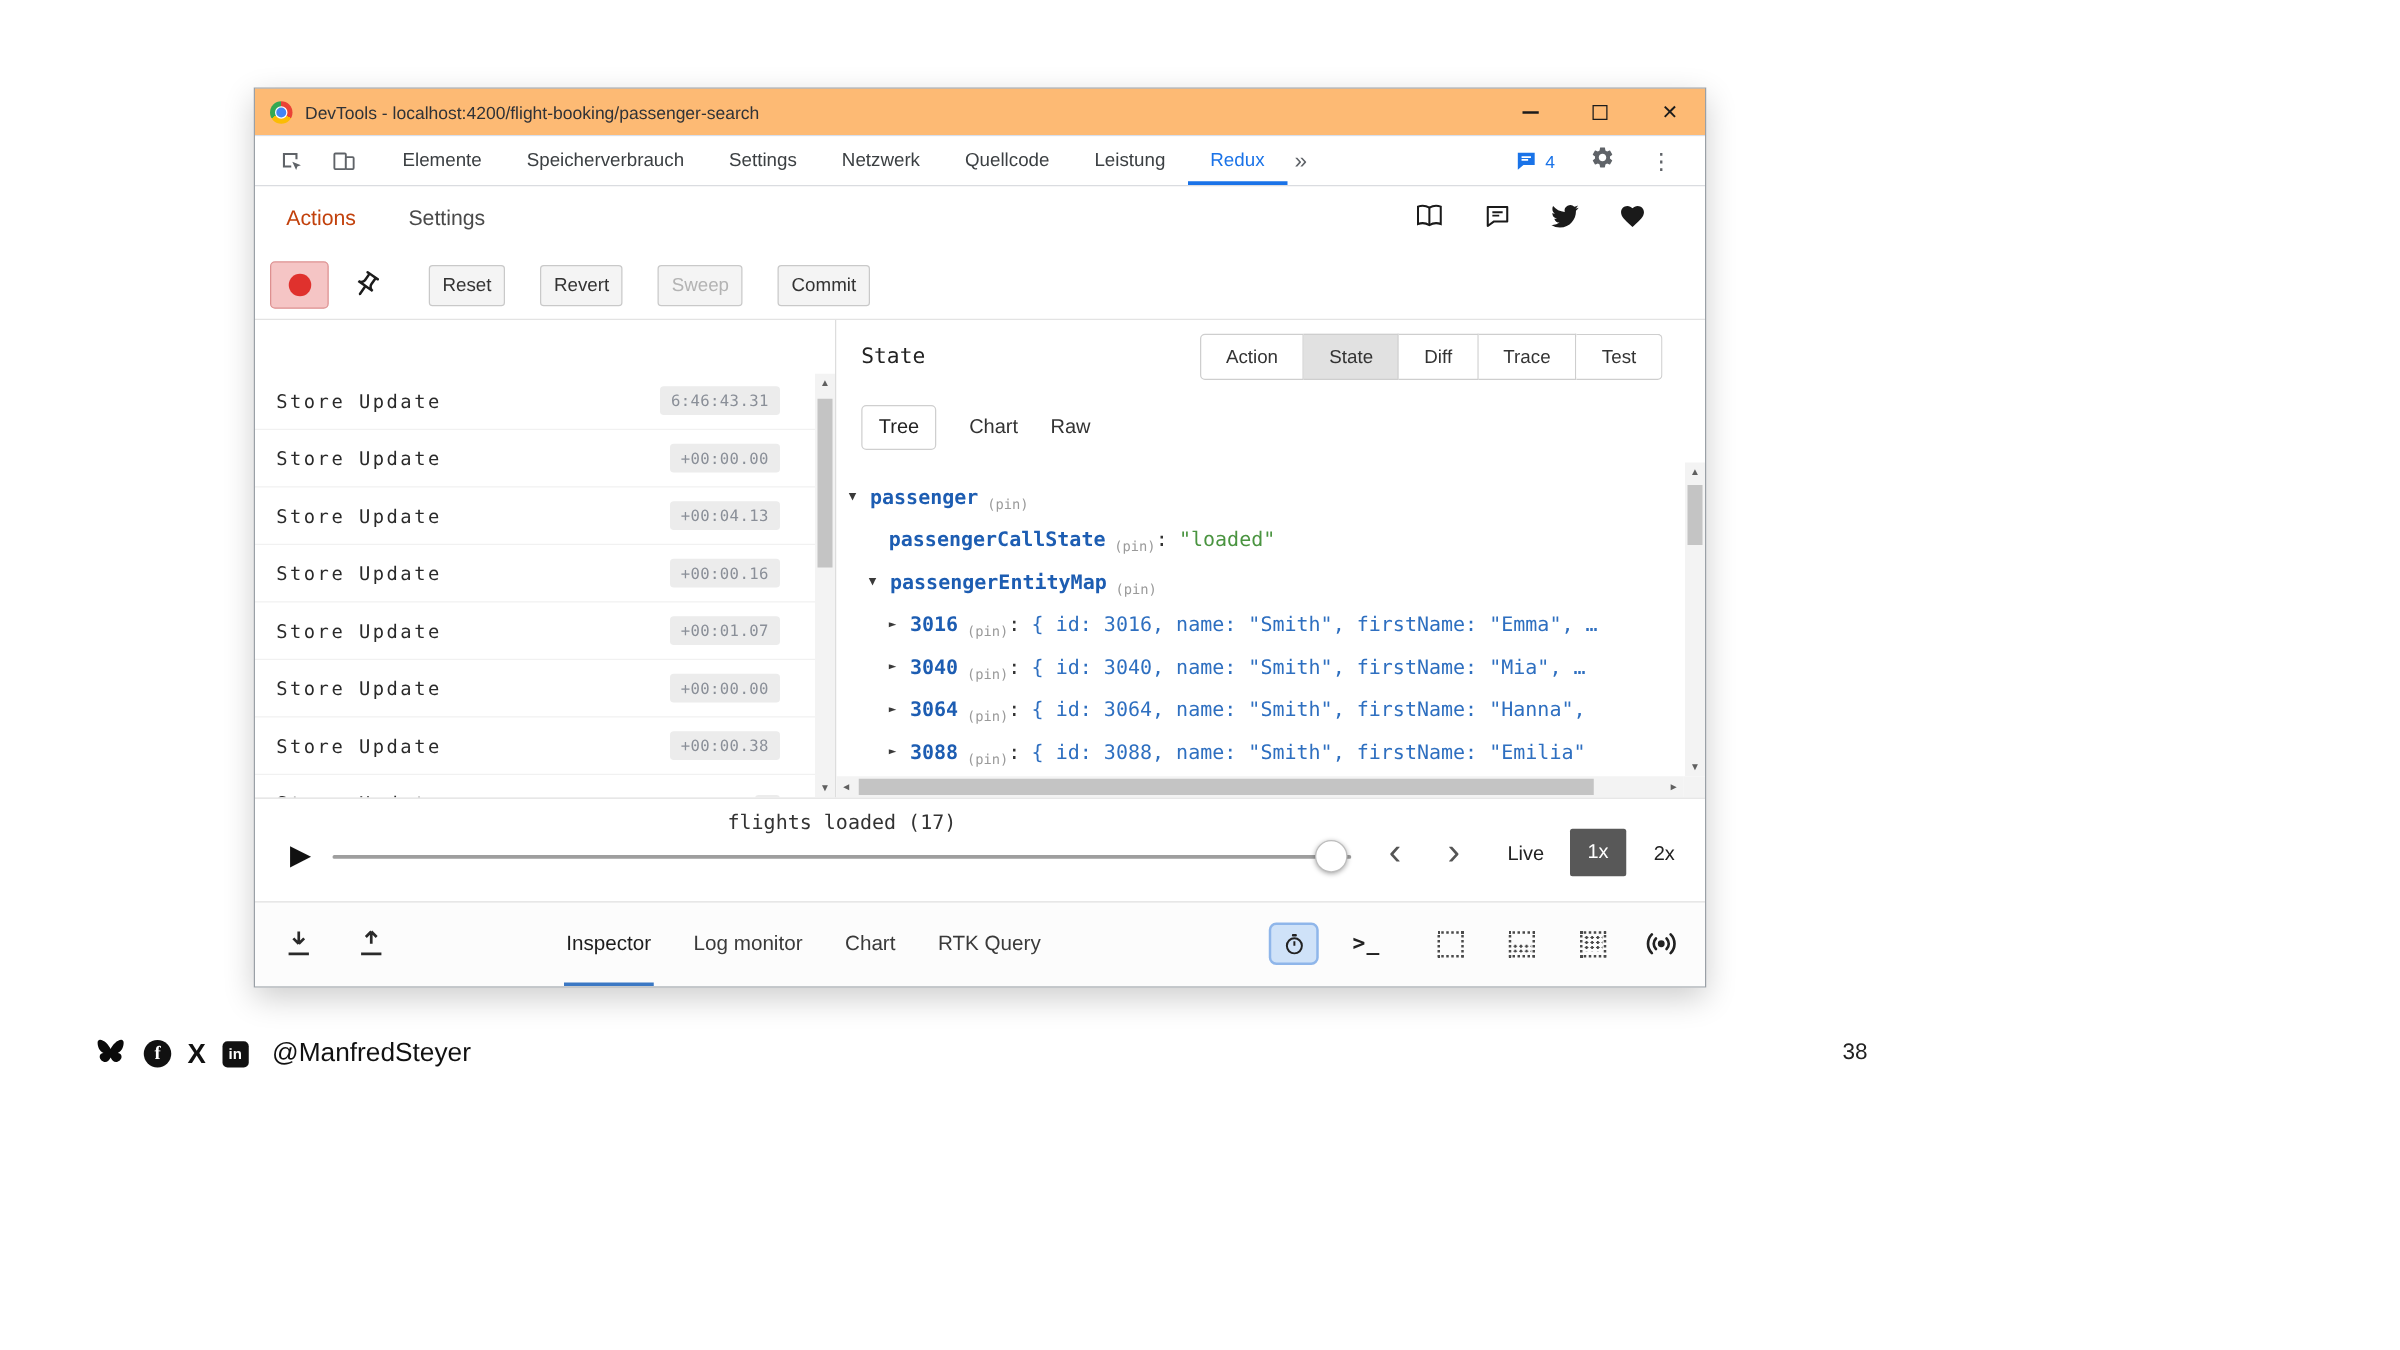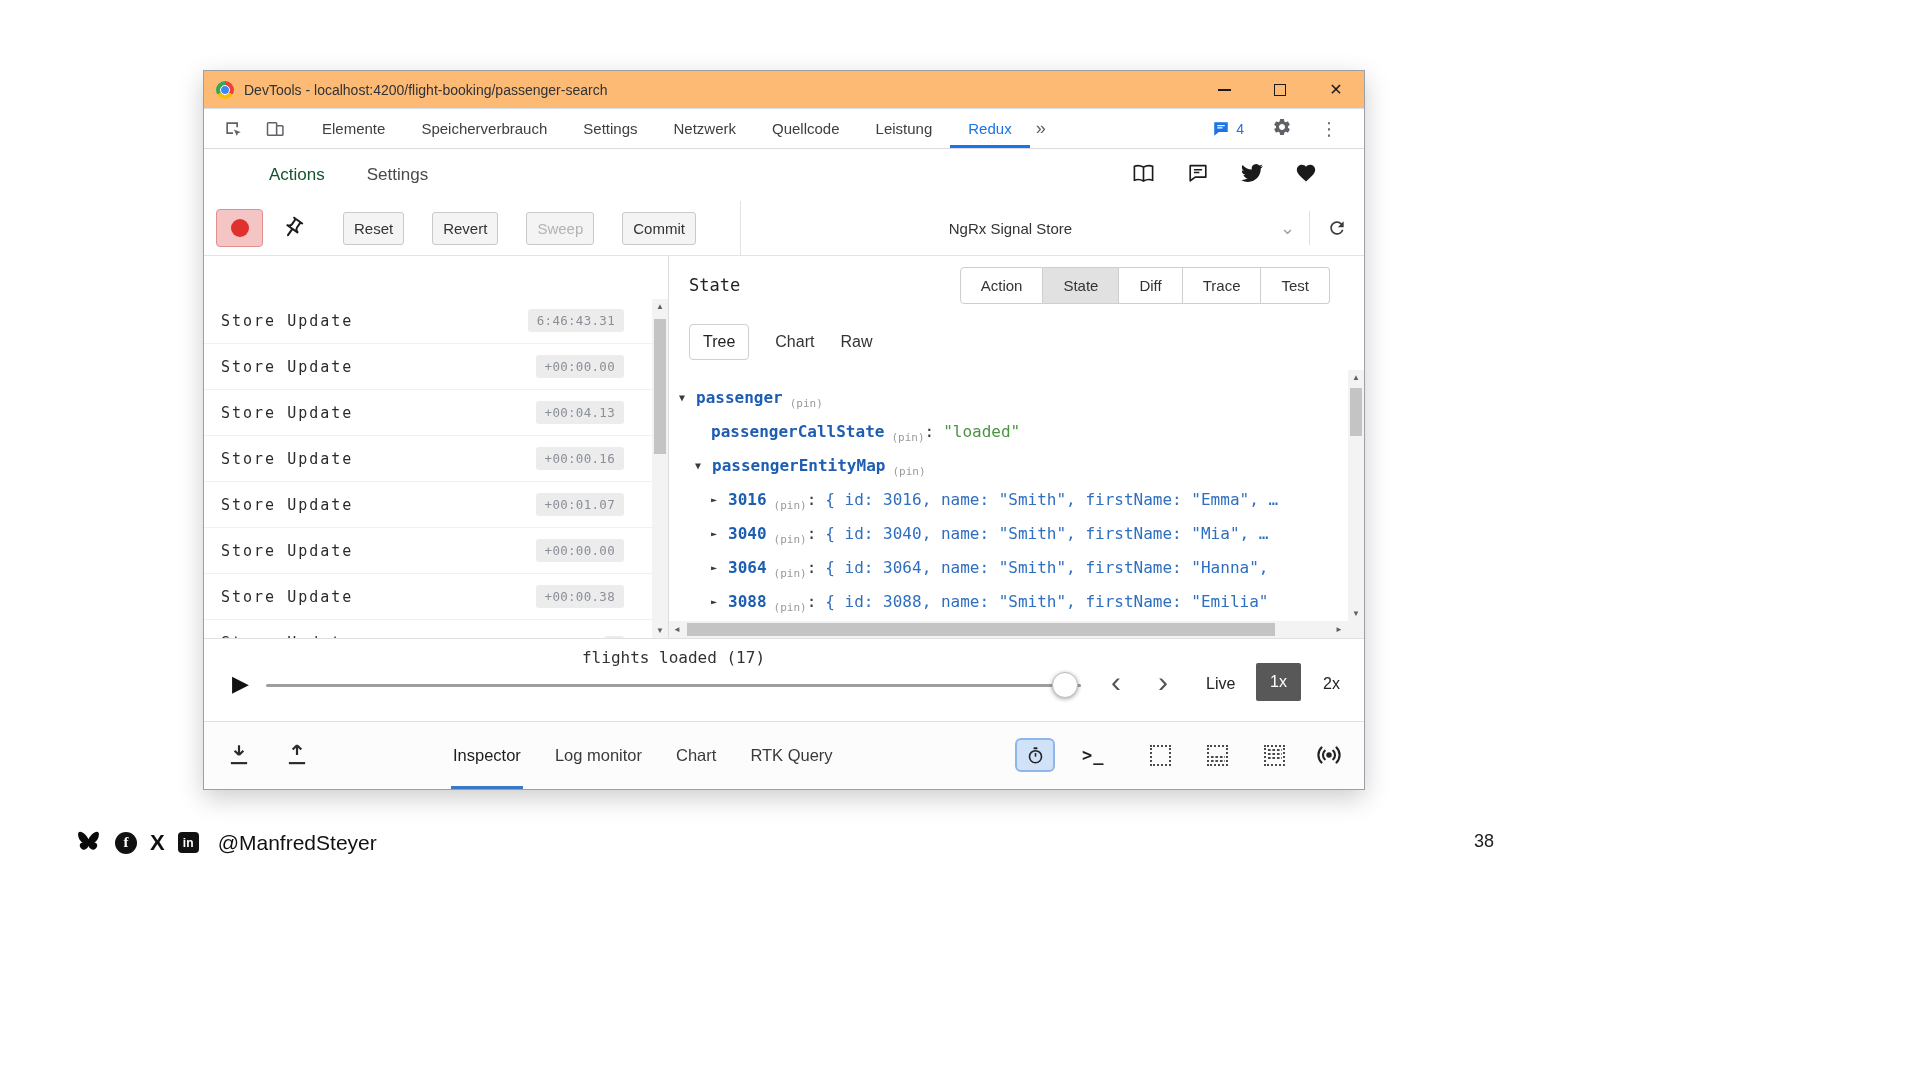--- a/index.html
+++ b/index.html
@@ -34,21 +34,21 @@
   .ctab.active { color:#1a73e8; box-shadow:inset 0 -3px 0 #1a73e8; }
   .more-tabs { font-size:18px; color:#5f6368; margin-left:6px; }
   .tab-right { margin-left:auto; display:flex; align-items:center; gap:28px; padding-right:10px; }
   .issues { display:flex; align-items:center; gap:6px; }
   .issues-count { color:#1a73e8; font-size:14px; }
   .kebab { font-size:18px; color:#5f6368; }
 
   
   .redux-nav { height:52px; display:flex; align-items:center; padding:0 25px; }
   .rtab { font-size:17px; margin-right:42px; }
-  .rtab.active { color:#14532d; font-weight:500;margin-left:40px; }
+  .rtab.active { color:#c2410c; font-weight:500; }
   .rtab:not(.active) { color:#4a4a4a; }
   .nav-icons { margin-left:auto; display:flex; align-items:center; gap:32px; padding-right:22px; }
 
   
   .redux-toolbar { height:54px; display:flex; align-items:center; padding-left:12px; }
   .record-btn { width:47px; height:38px; background:#f5c5c5; border:1px solid #dd9090; border-radius:4px;
                 display:flex; align-items:center; justify-content:center; margin-right:10px; }
   .record-dot { width:18px; height:18px; border-radius:50%; background:#e0312d; }
   .pin-btn { width:40px; height:38px; background:transparent; border:none; display:flex;
              align-items:center; justify-content:center; margin-right:30px; }
@@ -262,30 +262,20 @@
         </button>
       <button class="pin-btn">
         <svg width="24" height="24" viewBox="0 0 24 24">
             <path fill="#1c1c1c" d="M14 4v5c0 1.12.37 2.16 1 3H9c.65-.86 1-1.9 1-3V4h4m3-2H7c-.55 0-1 .45-1 1s.45 1 1 1h1v5c0 1.66-1.34 3-3 3v2h5.97v7l1 1 1-1v-7H19v-2c-1.66 0-3-1.34-3-3V4h1c.55 0 1-.45 1-1s-.45-1-1-1z"></path>
           </svg>
       </button>
       <button class="tbtn">Reset</button>
       <button class="tbtn">Revert</button>
       <button class="tbtn disabled">Sweep</button>
       <button class="tbtn">Commit</button>
-      <div class="instance">
-        <span class="instance-label">NgRx Signal Store</span>
-        <span class="chevron-down">⌄</span>
-        <span class="inst-div"></span>
-        <button class="refresh-btn">
-          <svg width="20" height="20" viewBox="0 0 24 24">
-              <path fill="#3a3a3a" d="M17.65 6.35A7.95 7.95 0 0012 4c-4.42 0-7.99 3.58-7.99 8s3.57 8 7.99 8c3.73 0 6.84-2.55 7.73-6h-2.08A5.99 5.99 0 0112 18c-3.31 0-6-2.69-6-6s2.69-6 6-6c1.66 0 3.14.69 4.22 1.78L13 11h7V4l-2.35 2.35z"></path>
-            </svg>
-        </button>
-      </div>
     </div>
 
     <div class="main">
 
       <div class="left-panel">
         <div class="action-list">
           <div class="action-row">
             <span class="action-label">Store Update</span>
             <span class="action-time">6:46:43.31</span>
           </div>

